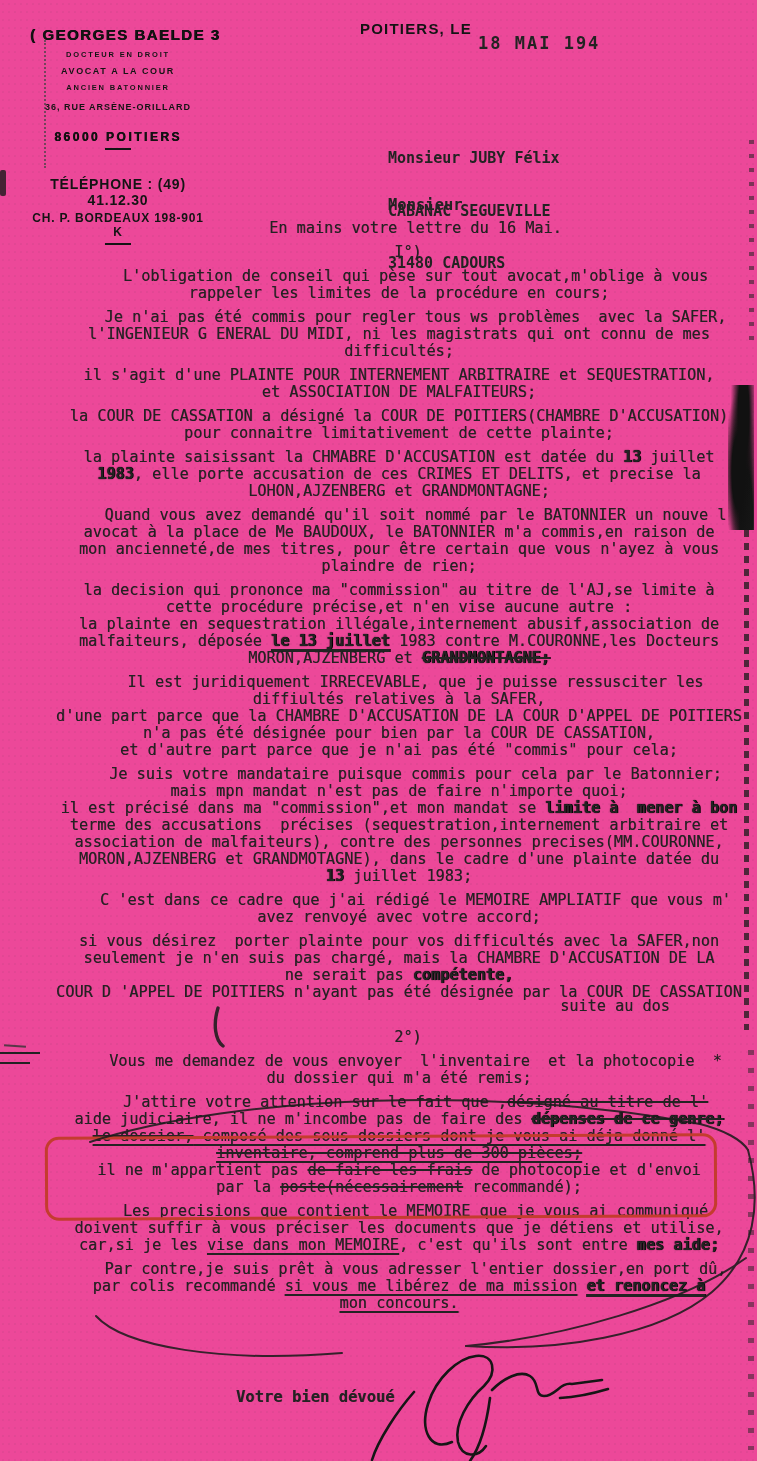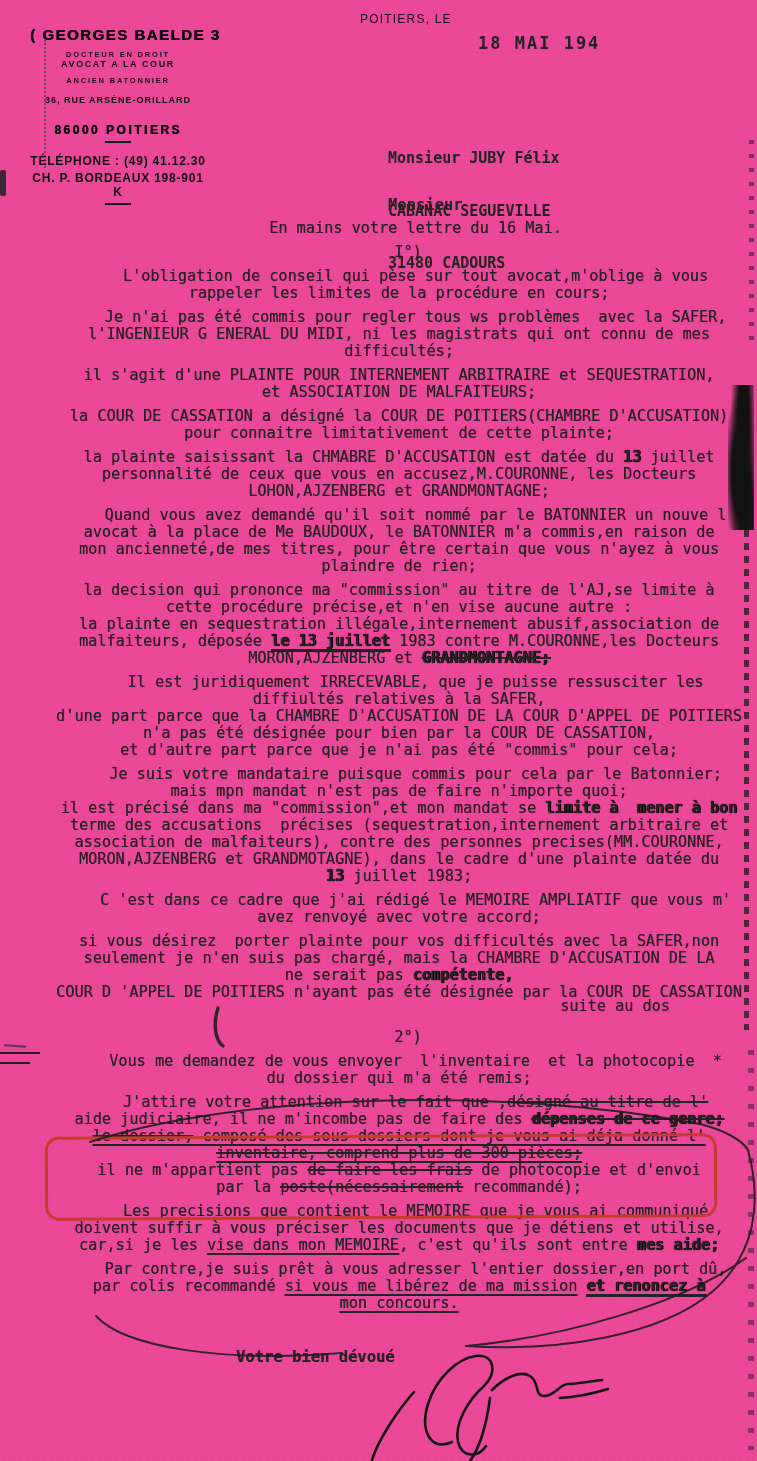--- a/index.html
+++ b/index.html
@@ -6,48 +6,48 @@
   .page{position:relative;width:757px;height:1461px;background:#ec4899;overflow:hidden;
         font-family:"DejaVu Sans Mono","Liberation Mono",monospace;color:#232323;}
   .page::before{content:"";position:absolute;inset:0;pointer-events:none;
         background-image:radial-gradient(rgba(50,50,50,.055) .7px, transparent .9px);
         background-size:6px 8px;}
   
   .lh{position:absolute;left:30px;top:26px;width:176px;text-align:center;
       font-family:"Liberation Sans",sans-serif;font-weight:bold;color:#141414;}
   .lh-name{font-size:15px;letter-spacing:1.5px;white-space:nowrap;text-shadow:.6px 0 #000;}
   .lh-sub{font-size:7.5px;letter-spacing:1.8px;margin-top:7px;}
-  .lh-sub-big{font-size:9px;letter-spacing:1.6px;}
+  .lh-sub-big{font-size:9px;letter-spacing:1.6px;margin-top:7px;}
   .lh-addr{font-size:9px;letter-spacing:1px;margin-top:10px;}
   .lh-city{font-size:12px;letter-spacing:2.5px;margin-top:18px;text-shadow:.5px 0 #000;}
   .lh-rule{width:26px;border-top:2px solid #141414;margin:4px auto 0 auto;}
-  .lh-phone{font-size:12px;letter-spacing:.8px;margin-top:11px;}
+  .lh-phone{font-size:14px;letter-spacing:.8px;margin-top:26px;}
   .lh-cp{font-size:12px;letter-spacing:.8px;margin-top:3px;}
   .lh-dots{position:absolute;left:44px;top:40px;height:128px;border-left:2px dotted #444;opacity:.7;}
   
-  .city{position:absolute;left:360px;top:12px;font-family:"Liberation Sans",sans-serif;
-        font-weight:normal;font-size:12px;letter-spacing:1.2px;color:#141414;}
+  .city{position:absolute;left:360px;top:20px;font-family:"Liberation Sans",sans-serif;
+        font-weight:bold;font-size:15px;letter-spacing:1.2px;color:#141414;}
   .date{position:absolute;left:478px;top:33px;font-size:17px;font-weight:bold;letter-spacing:2px;}
   .recipient{position:absolute;left:388px;top:115px;font-size:15px;font-weight:bold;
         line-height:17.5px;white-space:pre;}
   .salutation{position:absolute;left:388px;top:196px;font-size:15.5px;font-weight:bold;}
   
   #letter-body{position:absolute;left:46px;top:220px;width:706px;text-align:center;}
   .line{white-space:pre;line-height:17px;font-size:15.2px;text-shadow:.4px 0 rgba(0,0,0,.45);}
   .para{margin:0 0 7px 0;}
   .para.mt-lg{margin-top:14px;}
   .indent{padding-left:33px;}
   .indent-sm{padding-left:18px;}
   .suite{padding-left:432px;margin-top:-3px;}
   .u{text-decoration:underline;text-underline-offset:3px;text-decoration-thickness:1.6px;}
   .st{text-decoration:line-through;text-decoration-thickness:1.6px;}
   .u.st{text-decoration:underline line-through;text-underline-offset:3px;text-decoration-thickness:1.6px;}
   .blot{font-weight:bold;text-shadow:0 0 1.2px #000,.8px 0 #000;}
   .blot.u{text-decoration-thickness:2.5px;}
-  .closing{position:absolute;left:236px;top:1348px;font-size:15.5px;font-weight:bold;
+  .closing{position:absolute;left:236px;top:1388px;font-size:15.5px;font-weight:bold;
         text-shadow:.4px 0 rgba(0,0,0,.45);}
   
   .redbox{position:absolute;left:45px;top:1135px;width:666px;height:78px;
         border:3px solid #c43c2e;border-radius:14px;transform:rotate(-.3deg);pointer-events:none;}
   svg.overlay{position:absolute;left:0;top:0;pointer-events:none;}
   
   .art{position:absolute;pointer-events:none;}
   .streak-heavy{left:728px;top:385px;width:26px;height:145px;
         background:radial-gradient(ellipse at 60% 20%,#111 25%,transparent 60%),
                    radial-gradient(ellipse at 40% 60%,#111 30%,transparent 65%),
@@ -111,21 +111,21 @@
       <div class="para ">
         <div class="line ">il s'agit d'une PLAINTE POUR INTERNEMENT ARBITRAIRE et SEQUESTRATION,</div>
         <div class="line ">et ASSOCIATION DE MALFAITEURS;</div>
       </div>
       <div class="para ">
         <div class="line ">la COUR DE CASSATION a désigné la COUR DE POITIERS(CHAMBRE D'ACCUSATION)</div>
         <div class="line ">pour connaitre limitativement de cette plainte;</div>
       </div>
       <div class="para ">
         <div class="line "><span>la plainte saisissant la CHMABRE D'ACCUSATION est datée du </span><span class="blot">13</span><span> juillet</span></div>
-        <div class="line ">personnalité de ceux que vous en accusez,M.COURONNE, les Docteurs</div>
+        <div class="line "><span class="blot">1983</span><span>, elle porte accusation de ces CRIMES ET DELITS, et precise la</span></div>
         <div class="line ">LOHON,AJZENBERG et GRANDMONTAGNE;</div>
       </div>
       <div class="para ">
         <div class="line indent">Quand vous avez demandé qu'il soit nommé par le BATONNIER un nouve l</div>
         <div class="line ">avocat à la place de Me BAUDOUX, le BATONNIER m'a commis,en raison de</div>
         <div class="line ">mon ancienneté,de mes titres, pour être certain que vous n'ayez à vous</div>
         <div class="line ">plaindre de rien;</div>
       </div>
       <div class="para ">
         <div class="line ">la decision qui prononce ma "commission" au titre de l'AJ,se limite à</div>

